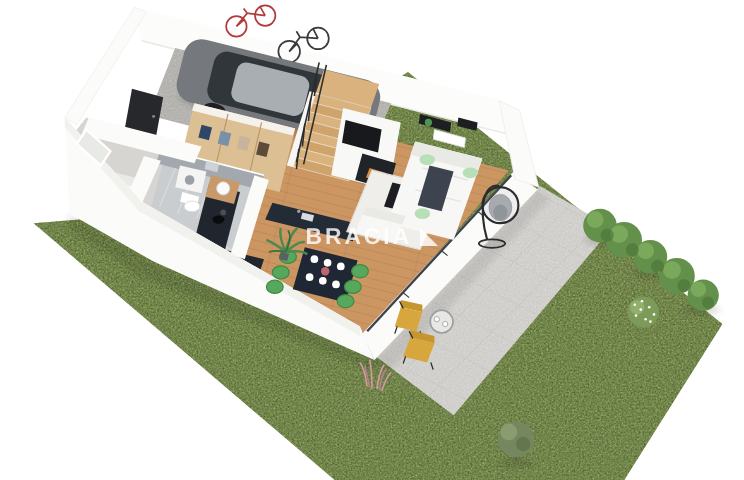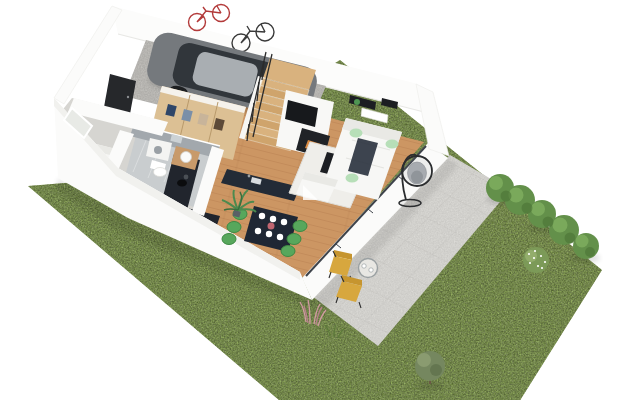--- a/index.html
+++ b/index.html
@@ -339,15 +339,16 @@
   <g>
     <ellipse cx="430" cy="386" rx="14" ry="4" fill="#000000" opacity="0.12" filter="url(#fBlur)"></ellipse>
     <line x1="430" y1="384" x2="430" y2="372" stroke="#6b5b45" stroke-width="2"></line>
     <circle cx="430" cy="366" r="15" fill="#75875f"></circle>
     <circle cx="424" cy="360" r="7" fill="#8a9b70"></circle>
     <circle cx="436" cy="370" r="6" fill="#647650"></circle>
   </g>
 </svg>
 
 <div class="watermark">
+  <span>BRACIA</span>
   <span class="wm-tri"></span>
 </div>
 </div>
 
 </body></html>

